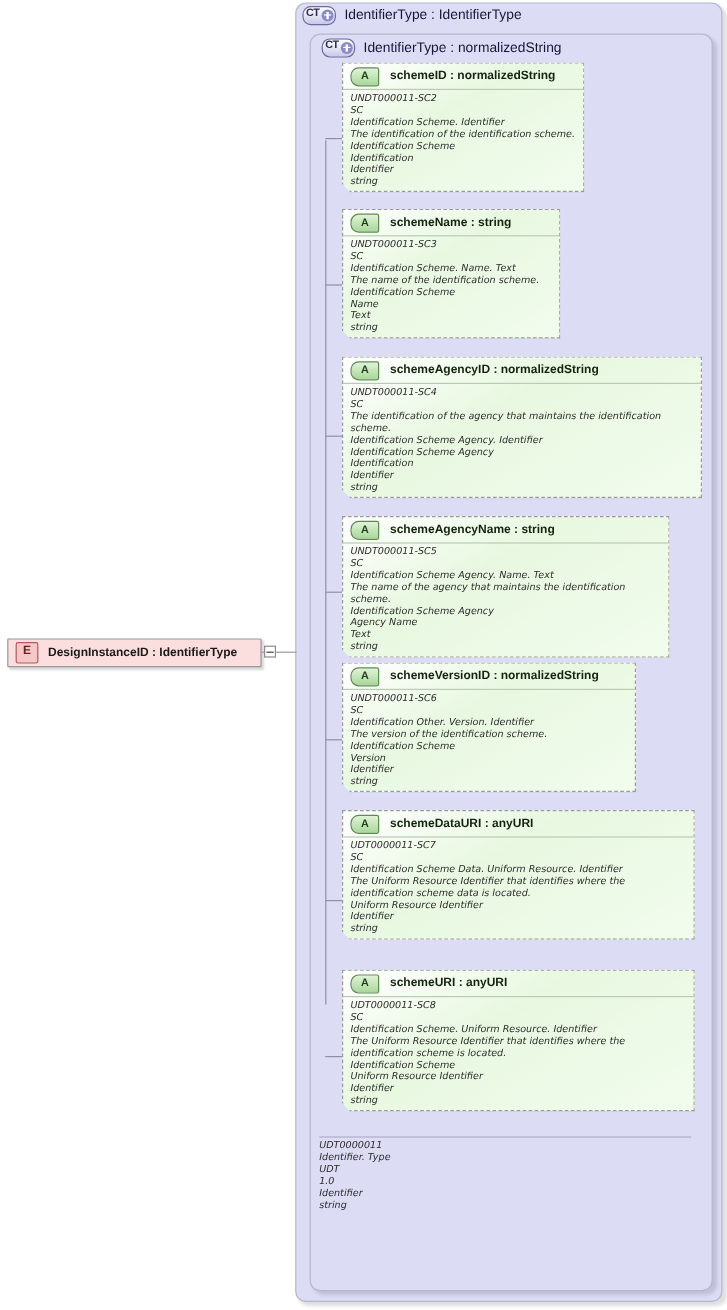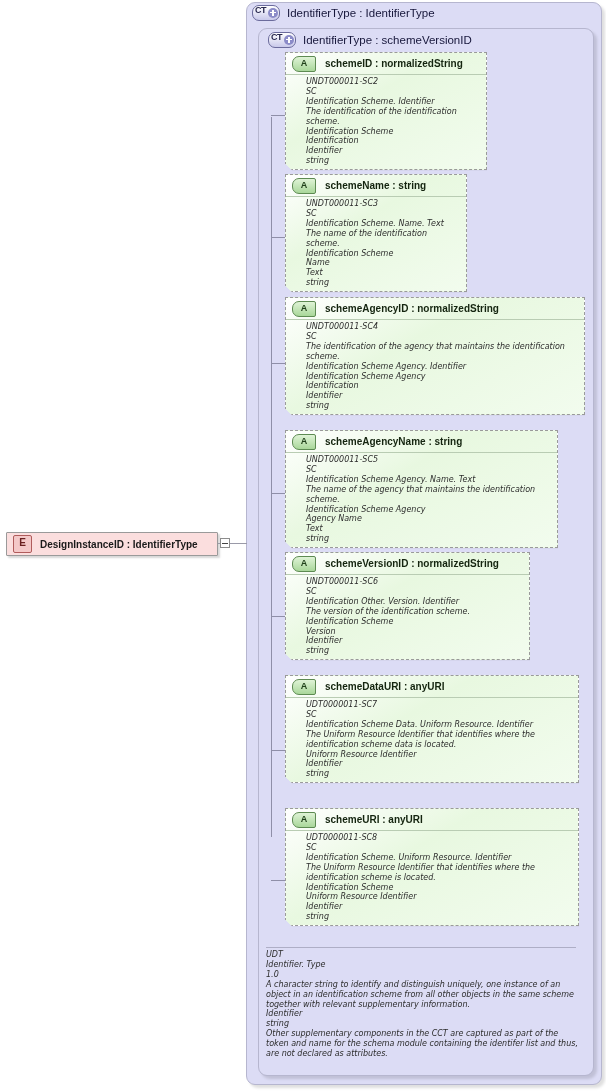--- a/index.html
+++ b/index.html
@@ -190,21 +190,21 @@
     flex: 0 0 auto;
   }
   .a-title {
     margin-left: 9px;
     font-size: 10px;
     font-weight: bold;
     color: #14240f;
     white-space: nowrap;
   }
   .attr-body {
-    padding: 2px 5px 3px 20px;
+    padding: 2px 5px 3px 6px;
     font-family: "DejaVu Sans", sans-serif;
     font-size: 8px;
     font-style: italic;
     color: #2c2c2c;
     line-height: 9.9px;
   }
   .attr-body div { white-space: normal; }
 
   
   #tree-vline {
@@ -251,21 +251,21 @@
   </span>
   <span class="ct-label">IdentifierType : IdentifierType</span>
 </div>
 
 <div class="abs" id="ct-inner"></div>
 <div class="abs ct-header" id="ct-inner-header">
   <span class="ct-icon">
     <span class="ct-txt">CT</span>
     <span class="ct-plus"></span>
   </span>
-  <span class="ct-label">IdentifierType : schemeVersionID</span>
+  <span class="ct-label">IdentifierType : normalizedString</span>
 </div>
 
 <div class="abs conn-line" id="tree-vline"></div>
 <div id="tree-stubs">
     <div class="abs tree-stub" style="top: 115px;"></div>
     <div class="abs tree-stub" style="top: 237px;"></div>
     <div class="abs tree-stub" style="top: 363px;"></div>
     <div class="abs tree-stub" style="top: 493px;"></div>
     <div class="abs tree-stub" style="top: 616px;"></div>
     <div class="abs tree-stub" style="top: 750px;"></div>
@@ -381,27 +381,26 @@
         <div>Identification Scheme</div>
         <div>Uniform Resource Identifier</div>
         <div>Identifier</div>
         <div>string</div>
       </div>
     </div>
   </div>
 
 <div class="abs" id="footer-sep"></div>
 <div class="abs" id="footer-doc">
+    <div>UDT0000011</div>
+    <div>Identifier. Type</div>
     <div>UDT</div>
-    <div>Identifier. Type</div>
     <div>1.0</div>
-    <div>A character string to identify and distinguish uniquely, one instance of an object in an identification scheme from all other objects in the same scheme together with relevant supplementary information.</div>
     <div>Identifier</div>
     <div>string</div>
-    <div>Other supplementary components in the CCT are captured as part of the token and name for the schema module containing the identifer list and thus, are not declared as attributes.</div>
   </div>
 
 <div class="abs" id="element-node">
   <span class="e-icon">E</span>
   <span class="e-label">DesignInstanceID : IdentifierType</span>
 </div>
 <div class="abs conn-line" id="conn-h"></div>
 <div class="abs" id="collapse-box">
     <i></i>
   </div>

